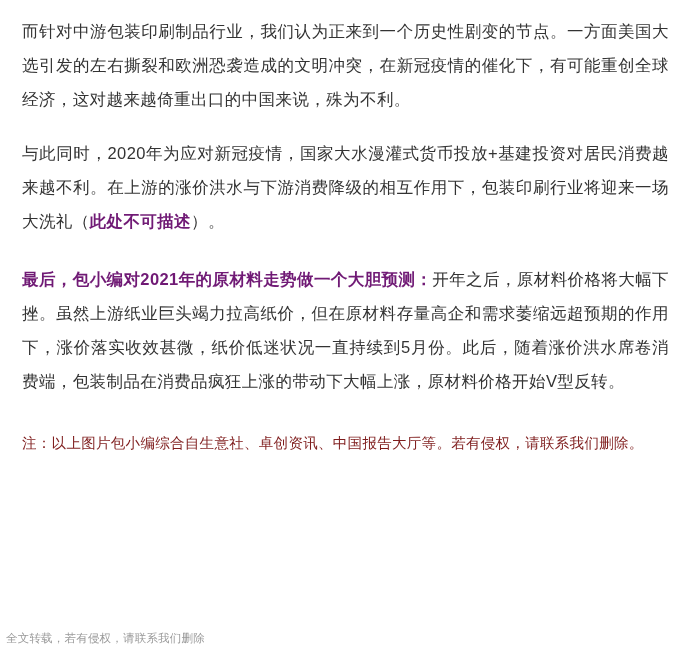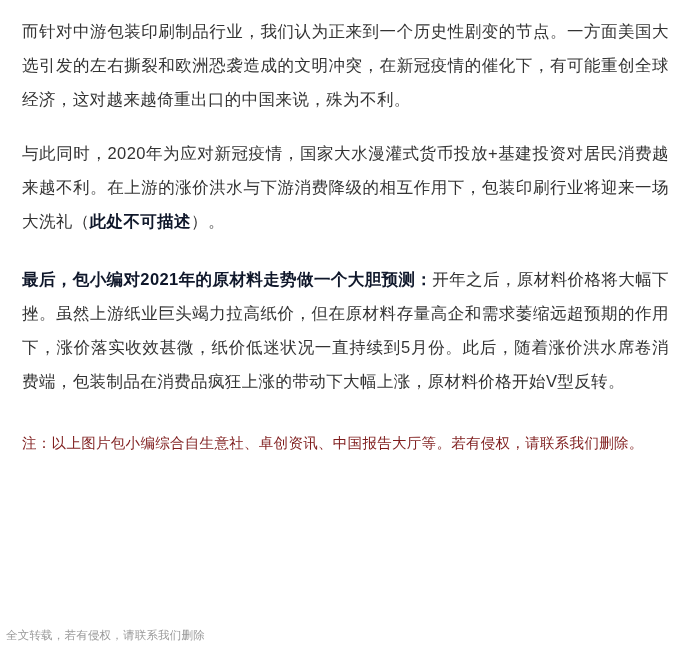--- a/index.html
+++ b/index.html
@@ -27,39 +27,39 @@
     letter-spacing: 0.4px;
     text-align: justify;
     color: #333333;
     margin: 0 0 18px 0;
   }
   .para.tight {
     margin-bottom: 16px;
   }
   .para b, .para .bold {
     font-weight: bold;
-    color: #0f172a;
+    color: #701a75;
   }
   .note {
     font-size: 14.5px;
     line-height: 30px;
     letter-spacing: 0.3px;
     color: #7f1d1d;
     margin: 0;
     text-align: justify;
   }
   .footer-bar {
     position: absolute;
     left: 0;
-    bottom: 12px;
+    bottom: 4px;
     width: 673px;
     height: 24px;
     background: #ffffff;
     display: flex;
-    align-items: flex-end;
+    align-items: center;
   }
   .footer-text {
     font-size: 11.5px;
     color: #9a9a9a;
     letter-spacing: 0.2px;
     padding-left: 6px;
     line-height: 14px;
   }
   .spacer-1 { height: 2px; }
   .spacer-2 { height: 6px; }

